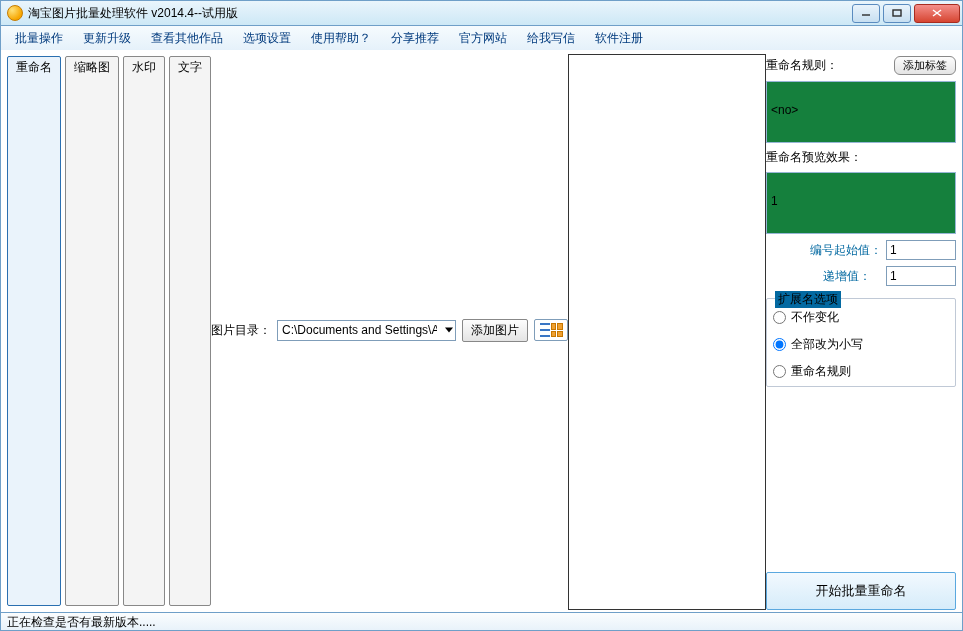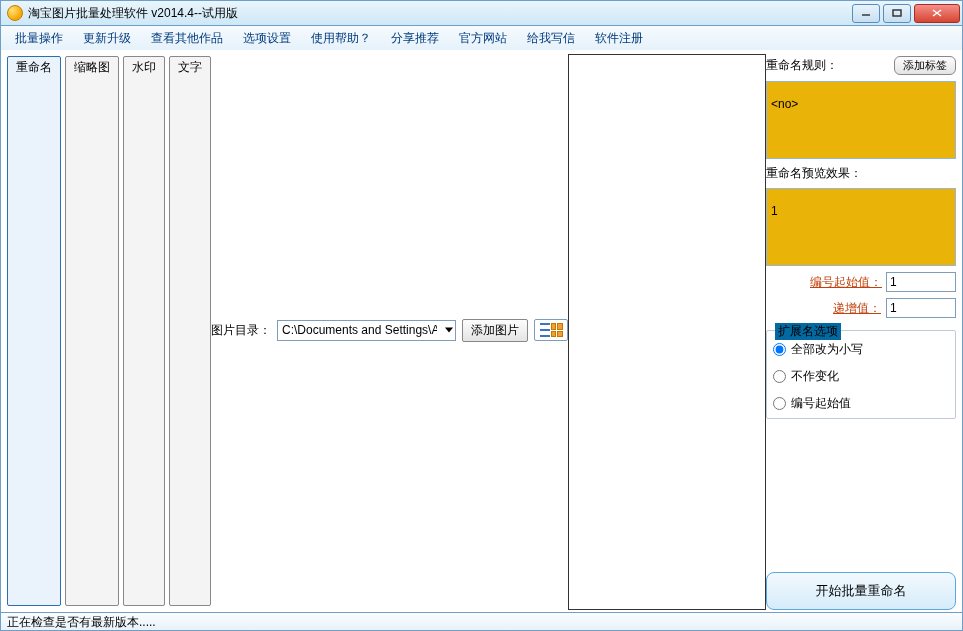--- a/index.html
+++ b/index.html
@@ -121,28 +121,28 @@
   .sidehdr { display:flex; align-items:center; justify-content:space-between;}
   .smallbtn {
     font-size:11px;
     padding:1px 8px;
     border:1px solid #888;
     background:linear-gradient(#fdfdfd,#e4e4e4);
     border-radius:6px;
   }
   .rulebox, .previewbox {
     border:1px solid #97b6d6;
-    background:#eab308;
-    font-size:12px;
-    padding:15px 4px;
-    height:78px;
+    background:#15803d;
+    font-size:12px;
+    padding:21px 4px;
+    height:62px;
   }
   .numrow { display:flex; align-items:center; gap:4px; justify-content:flex-end;}
-  .numrow label { color:#c2410c;text-decoration:underline; }
-  .numrow .shift { margin-right:1px;}
+  .numrow label { color:#0369a1; }
+  .numrow .shift { margin-right:11px;}
   .numinput {
     width:70px;height:20px;border:1px solid #7f9db9;background:#fff;padding:1px 3px;font-size:12px;
   }
   .groupbox {
     border:1px solid #c0c9d6;
     border-radius:2px;
     padding:8px 6px 6px 6px;
     position:relative;
     margin-top:6px;
   }
@@ -152,21 +152,21 @@
   .radios { display:flex; flex-direction:column; gap:10px; font-size:12px; margin-top:2px;}
   .radios label { display:flex; align-items:center; gap:5px;}
   .radios input[type=radio]{ margin:0; }
 
   .startbtn {
     margin-top:auto;
     height:38px;
     font-size:13px;
     border:1px solid #5aa8df;
     background:linear-gradient(#f2f9fe,#d6ecfa);
-    border-radius:8px;
+    border-radius:2px;
     text-align:center;
   }
 
   .statusbar {
     height:18px;
     border:1px solid #6f9fc8;
     border-top:none;
     background:linear-gradient(#fbfdfe,#e8f2fa);
     font-size:12px;
     padding:1px 6px 0 6px;
@@ -260,30 +260,30 @@
       </div>
       <div class="numrow">
         <label class="shift">递增值：</label>
         <input class="numinput" value="1" style="">
       </div>
 
       <div class="groupbox">
         <div class="legend">扩展名选项</div>
         <div class="radios">
           <label>
+              <input type="radio" name="ext" style=""> 
+              <span>不作变化</span>
+            </label>
+          <label>
               <input type="radio" name="ext" checked="" style=""> 
               <span>全部改为小写</span>
             </label>
           <label>
               <input type="radio" name="ext" style=""> 
-              <span>不作变化</span>
-            </label>
-          <label>
-              <input type="radio" name="ext" style=""> 
-              <span>编号起始值</span>
+              <span>重命名规则</span>
             </label>
         </div>
       </div>
 
       <button class="startbtn">开始批量重命名</button>
     </div>
   </div>
 </div>
 
 <div class="statusbar">正在检查是否有最新版本.....</div>

